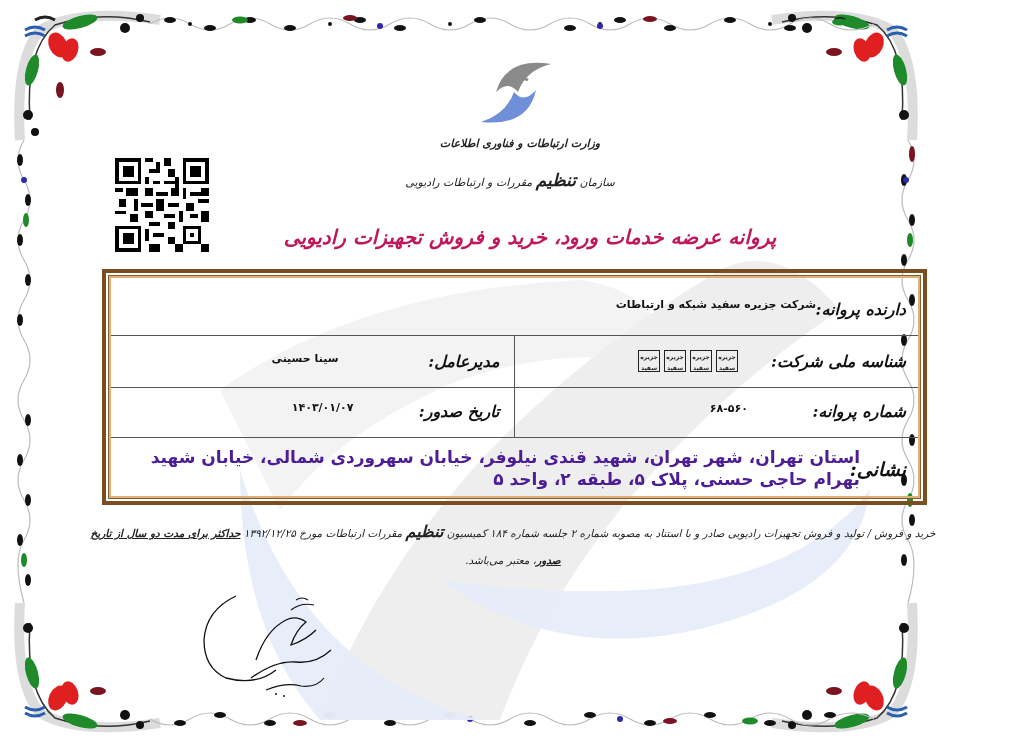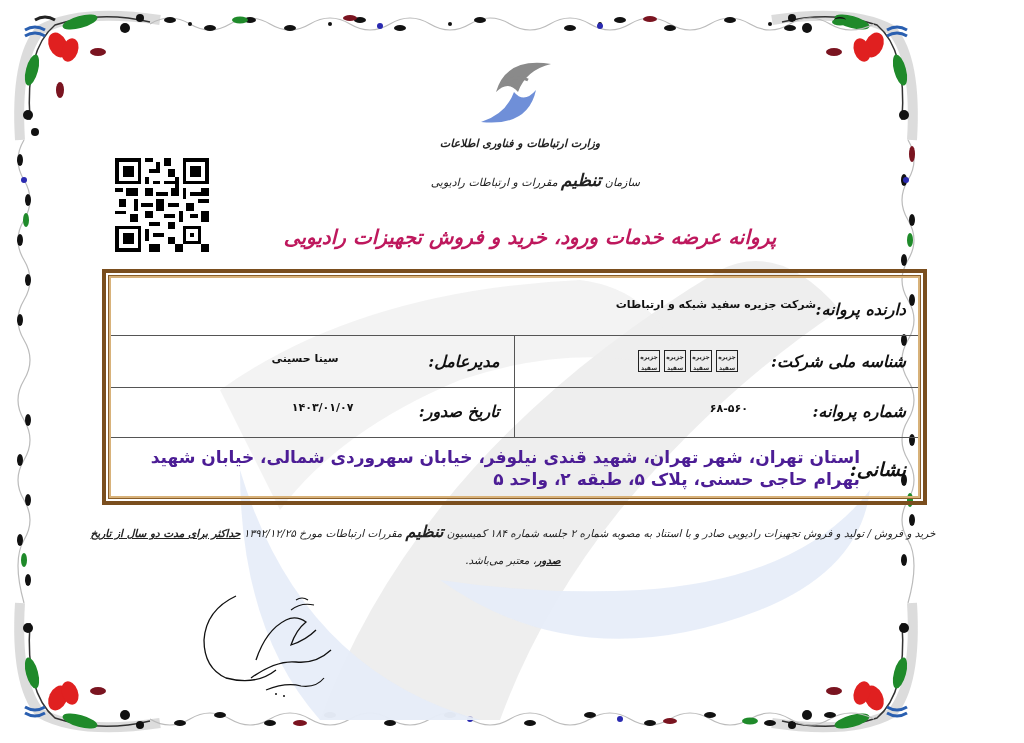--- a/index.html
+++ b/index.html
@@ -20,21 +20,21 @@
   .corner-bl { left: 0; bottom: 0; transform: scaleY(-1); }
   .corner-br { right: 0; bottom: 0; transform: scale(-1,-1); }
 
   
   .watermark { position: absolute; left: 160px; top: 250px; width: 720px; height: 470px; opacity: 1; }
 
   
   .logo { position: absolute; left: 466px; top: 52px; width: 100px; height: 80px; }
   .ministry { position: absolute; left: 400px; top: 137px; width: 240px; text-align: center; direction: rtl;
     font-family: "DejaVu Serif", serif; font-size: 11px; font-style: italic; font-weight: bold; color: #222; }
-  .org { position: absolute; left: 380px; top: 170px; width: 260px; direction: rtl;
+  .org { position: absolute; left: 380px; top: 170px; width: 260px; text-align: center; direction: rtl;
     font-family: "DejaVu Serif", serif; font-size: 11px; font-style: italic; color: #222; }
   .org .big { font-size: 17px; font-weight: bold; }
   .title { position: absolute; left: 280px; top: 225px; width: 500px; text-align: center; direction: rtl;
     font-family: "DejaVu Serif", serif; font-size: 20px; font-style: italic; font-weight: bold; color: #be185d; }
 
   
   .qr { position: absolute; left: 112px; top: 158px; width: 100px; height: 94px; }
 
   
   .table-wrap { position: absolute; left: 102px; top: 269px; width: 825px; height: 236px;

